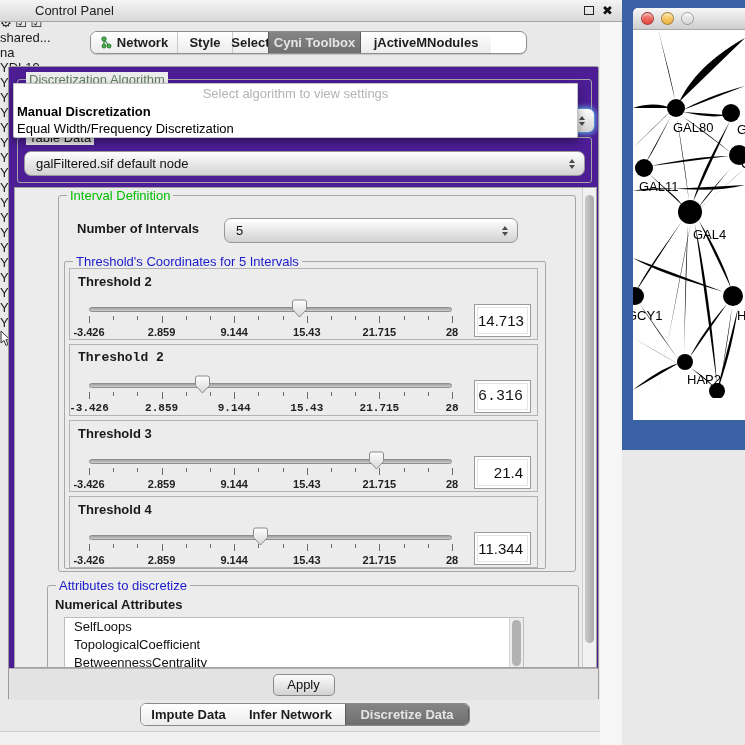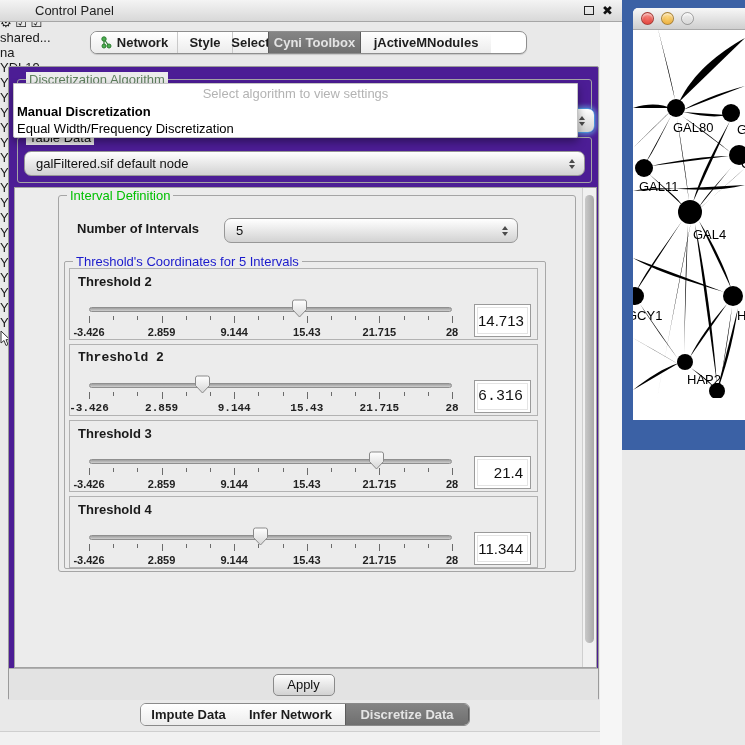--- a/index.html
+++ b/index.html
@@ -375,20 +375,34 @@
                   </svg></div>
               </div>
               <div class="vfield">
                 <div class="vinner">11.344</div>
               </div>
             </div>
           </div>
       </div>
     </div>
 
+    <div class="group attr-group">
+      <span class="gtitle blue">Attributes to discretize</span>
+      <span class="attr-sub">Numerical Attributes</span>
+      <div class="attr-list">
+        <div>
+            <div class="item">SelfLoops</div>
+            <div class="item">TopologicalCoefficient</div>
+            <div class="item">BetweennessCentrality</div>
+          </div>
+        <div class="alscroll">
+            <div class="vthumb"></div>
+          </div>
+      </div>
+    </div>
 
     <div class="vscroll">
         <div class="vthumb"></div>
       </div>
   </div>
 
   <div class="applystrip">
     <div class="applybtn">Apply</div>
   </div>
 </div>

